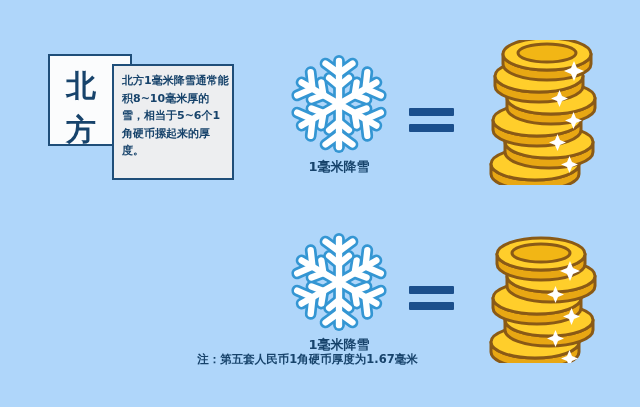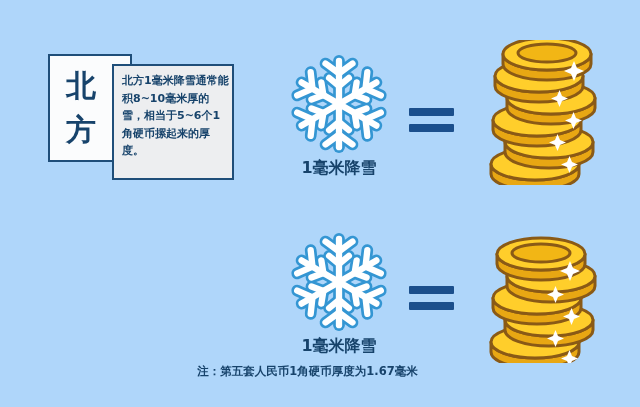--- a/index.html
+++ b/index.html
@@ -12,21 +12,21 @@
   .canvas{position:absolute;left:0;top:0;width:640px;height:407px;}
 
   
   .row{position:absolute;left:0;width:640px;height:175px;}
   .row-north{top:22px;}
   .row-south{top:200px;}
 
   
   .label-card{
     position:absolute;left:48px;top:32px;
-    width:84px;height:108px;
+    width:84px;height:92px;
     background:#FBFCFD;
     border:2px solid #1F4E79;
     box-sizing:border-box;
     z-index:2;
   }
   .label-card .label-text{
     position:absolute;left:8px;top:8px;
     width:46px;
     font-size:30px;line-height:44px;
     font-weight:bold;
@@ -58,21 +58,21 @@
   
   .snow-wrap{
     position:absolute;left:283px;top:28px;
     width:112px;height:135px;
     z-index:2;
   }
   .snow-svg{display:block;width:112px;height:108px;}
   .snow-caption{
     position:absolute;left:0;top:108px;width:112px;
     text-align:center;
-    font-size:16px;font-weight:bold;
+    font-size:13px;font-weight:bold;
     color:#17436B;
     letter-spacing:0px;
   }
 
   
   .equals{
     position:absolute;left:409px;top:86px;
     width:45px;height:26px;z-index:2;
   }
   .equals .bar{
@@ -85,21 +85,21 @@
 
   
   .coins{
     position:absolute;left:483px;top:18px;
     width:120px;height:145px;z-index:2;
   }
   .coins svg{display:block;}
 
   
   .footnote{
-    position:absolute;left:0;top:364px;width:575px;
+    position:absolute;left:0;top:352px;width:575px;
     text-align:center;
     font-size:11.5px;font-weight:bold;
     color:#17436B;
     letter-spacing:0px;
   }
   .footnote .fn-inner{display:inline-block;padding-left:40px;}
 </style>
 </head>
 <body>
 

